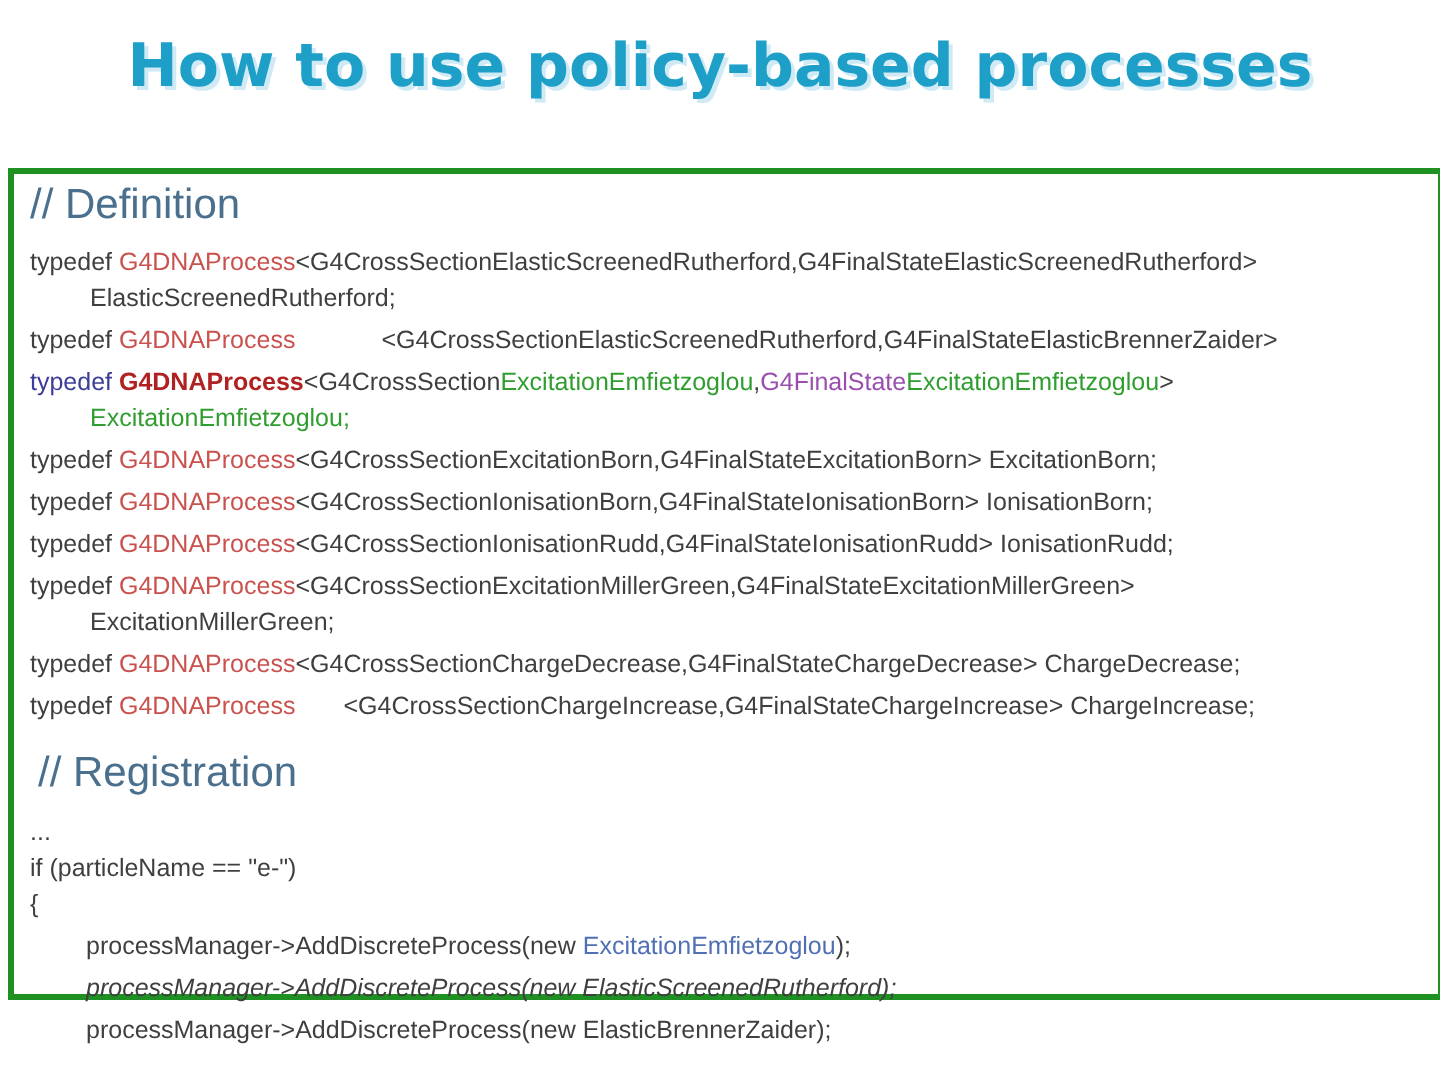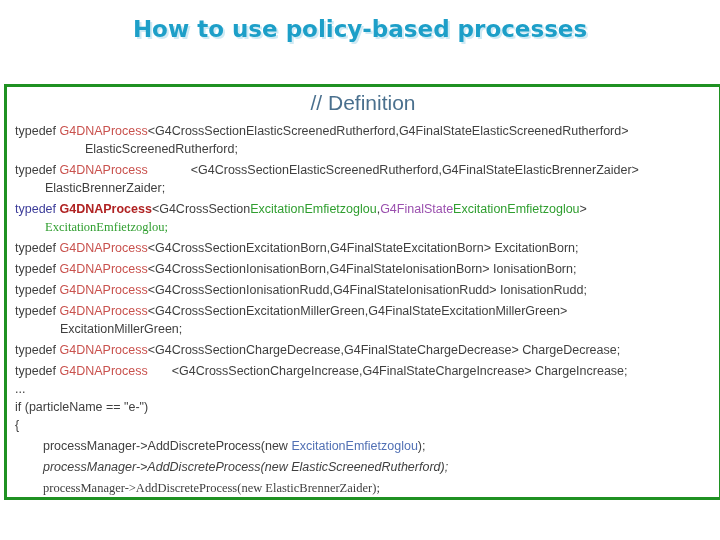--- a/index.html
+++ b/index.html
@@ -12,21 +12,21 @@
     font-family: "Liberation Sans", sans-serif;
   }
   .slide-title {
     position: absolute;
     top: 16px;
     left: 0;
     width: 100%;
     margin: 0;
     text-align: center;
     font-family: "DejaVu Sans", sans-serif;
-    font-size: 23px;
+    font-size: 30px;
     font-weight: bold;
     letter-spacing: 0px;
     color: var(--c-title);
     text-shadow: 2px 2px 0 #cfeaf4;
   }
   .geant-logo {
     position: absolute;
     left: 10px;
     top: 501px;
     font-family: "DejaVu Serif", serif;
@@ -48,21 +48,20 @@
     padding: 2px 8px 0 8px;
     overflow: visible;
     z-index: 1;
   }
   .section-heading {
     font-family: "Liberation Sans", sans-serif;
     font-weight: normal;
     font-size: 21px;
     color: var(--c-heading);
     margin: 2px 0 7px 0;
-    text-align: center;
   }
   .registration-heading { margin: 13px 0 8px 4px; }
   .code-line {
     font-family: "Liberation Sans", sans-serif;
     font-size: 12.5px;
     line-height: 18px;
     color: var(--c-code);
     white-space: nowrap;
   }
   .code-line.gap { margin-top: 3px; }
@@ -76,39 +75,39 @@
 
   <h1 class="slide-title">How to use policy-based processes</h1>
 
 
   <div class="code-box">
 
     <h2 class="section-heading definition-heading">// Definition</h2>
 
     <div id="def-lines">
         <div class="code-line"><span style="color: var(--c-code);">typedef </span><span style="color: var(--c-red);">G4DNAProcess</span><span style="color: var(--c-code);">&lt;G4CrossSectionElasticScreenedRutherford,G4FinalStateElasticScreenedRutherford&gt;</span></div>
-        <div class="code-line ind-1"><span style="color: var(--c-code); margin-left: 40px;">ElasticScreenedRutherford;</span></div>
+        <div class="code-line ind-1"><span style="color: var(--c-code);">ElasticScreenedRutherford;</span></div>
         <div class="code-line gap"><span style="color: var(--c-code);">typedef </span><span style="color: var(--c-red);">G4DNAProcess</span><span style="color: var(--c-code); margin-left: 43px;">&lt;G4CrossSectionElasticScreenedRutherford,G4FinalStateElasticBrennerZaider&gt;</span></div>
-        <div class="code-line ind-1"><span style="color: var(--c-code);">ElasticBrennerZaider;</span></div>
         <div class="code-line gap"><span style="color: var(--c-navy);">typedef </span><span style="color: var(--c-darkred); font-weight: bold;">G4DNAProcess</span><span style="color: var(--c-code);">&lt;G4CrossSection</span><span style="color: var(--c-green);">ExcitationEmfietzoglou</span><span style="color: var(--c-code);">,</span><span style="color: var(--c-purple);">G4FinalState</span><span style="color: var(--c-green);">ExcitationEmfietzoglou</span><span style="color: var(--c-code);">&gt;</span></div>
-        <div class="code-line ind-1"><span style="color: var(--c-green); font-family: Liberation Serif, serif;">ExcitationEmfietzoglou;</span></div>
+        <div class="code-line ind-1"><span style="color: var(--c-green);">ExcitationEmfietzoglou;</span></div>
         <div class="code-line gap"><span style="color: var(--c-code);">typedef </span><span style="color: var(--c-red);">G4DNAProcess</span><span style="color: var(--c-code);">&lt;G4CrossSectionExcitationBorn,G4FinalStateExcitationBorn&gt; ExcitationBorn;</span></div>
         <div class="code-line gap"><span style="color: var(--c-code);">typedef </span><span style="color: var(--c-red);">G4DNAProcess</span><span style="color: var(--c-code);">&lt;G4CrossSectionIonisationBorn,G4FinalStateIonisationBorn&gt; IonisationBorn;</span></div>
         <div class="code-line gap"><span style="color: var(--c-code);">typedef </span><span style="color: var(--c-red);">G4DNAProcess</span><span style="color: var(--c-code);">&lt;G4CrossSectionIonisationRudd,G4FinalStateIonisationRudd&gt; IonisationRudd;</span></div>
         <div class="code-line gap"><span style="color: var(--c-code);">typedef </span><span style="color: var(--c-red);">G4DNAProcess</span><span style="color: var(--c-code);">&lt;G4CrossSectionExcitationMillerGreen,G4FinalStateExcitationMillerGreen&gt;</span></div>
-        <div class="code-line ind-1"><span style="color: var(--c-code); margin-left: 15px;">ExcitationMillerGreen;</span></div>
+        <div class="code-line ind-1"><span style="color: var(--c-code);">ExcitationMillerGreen;</span></div>
         <div class="code-line gap"><span style="color: var(--c-code);">typedef </span><span style="color: var(--c-red);">G4DNAProcess</span><span style="color: var(--c-code);">&lt;G4CrossSectionChargeDecrease,G4FinalStateChargeDecrease&gt; ChargeDecrease;</span></div>
         <div class="code-line gap"><span style="color: var(--c-code);">typedef </span><span style="color: var(--c-red);">G4DNAProcess</span><span style="color: var(--c-code); padding-left: 24px;">&lt;G4CrossSectionChargeIncrease,G4FinalStateChargeIncrease&gt; ChargeIncrease;</span></div>
       </div>
 
+    <h2 class="section-heading registration-heading">// Registration</h2>
 
     <div id="reg-lines">
         <div class="code-line"><span style="color: var(--c-code);">...</span></div>
         <div class="code-line"><span style="color: var(--c-code);">if (particleName == "e-")</span></div>
         <div class="code-line"><span style="color: var(--c-code);">{</span></div>
         <div class="code-line ind-2 gap"><span style="color: var(--c-code); margin-top: 12px;">processManager-&gt;AddDiscreteProcess(new </span><span style="color: var(--c-blue);">ExcitationEmfietzoglou</span><span style="color: var(--c-code);">);</span></div>
         <div class="code-line ind-2 gap"><span style="color: var(--c-code); font-style: italic;">processManager-&gt;AddDiscreteProcess(new ElasticScreenedRutherford);</span></div>
-        <div class="code-line ind-2 gap"><span style="color: var(--c-code); font-family: Liberation Serif, serif;">processManager-&gt;AddDiscreteProcess(new ElasticBrennerZaider);</span></div>
+        <div class="code-line ind-2 gap"><span style="color: var(--c-code);">processManager-&gt;AddDiscreteProcess(new ElasticBrennerZaider);</span></div>
       </div>
 
   </div>
 
 </div>
 
 </body></html>

